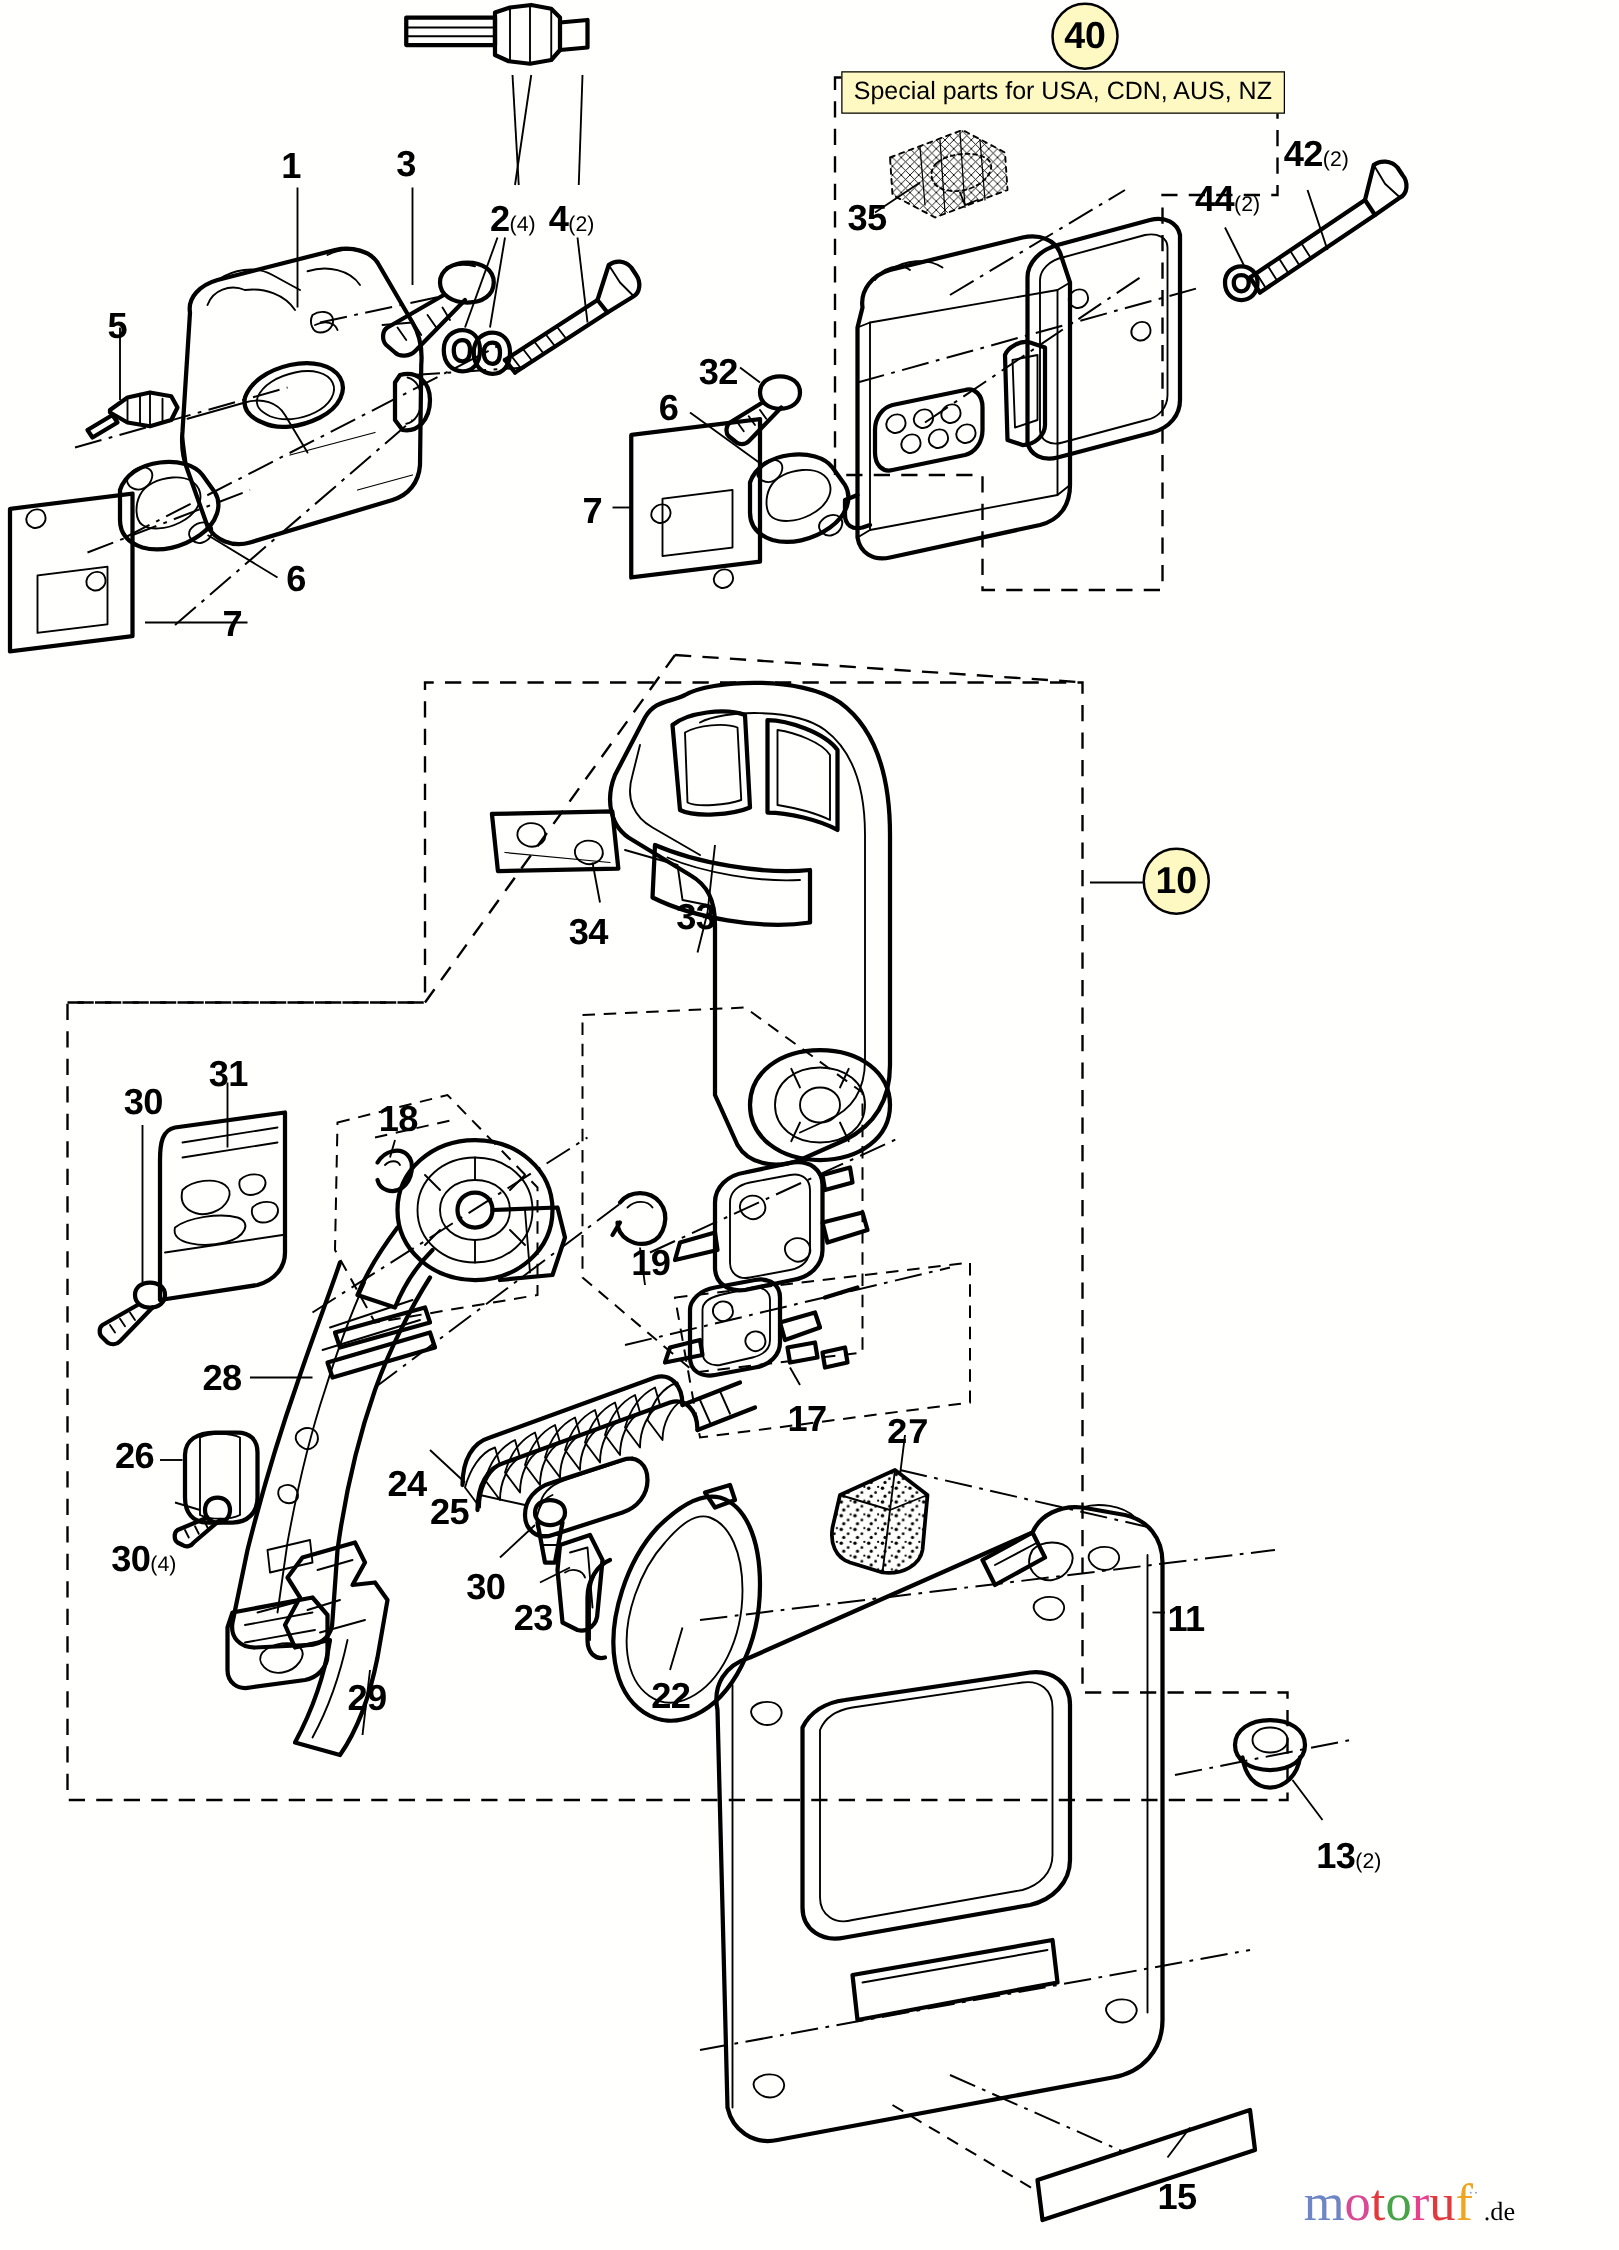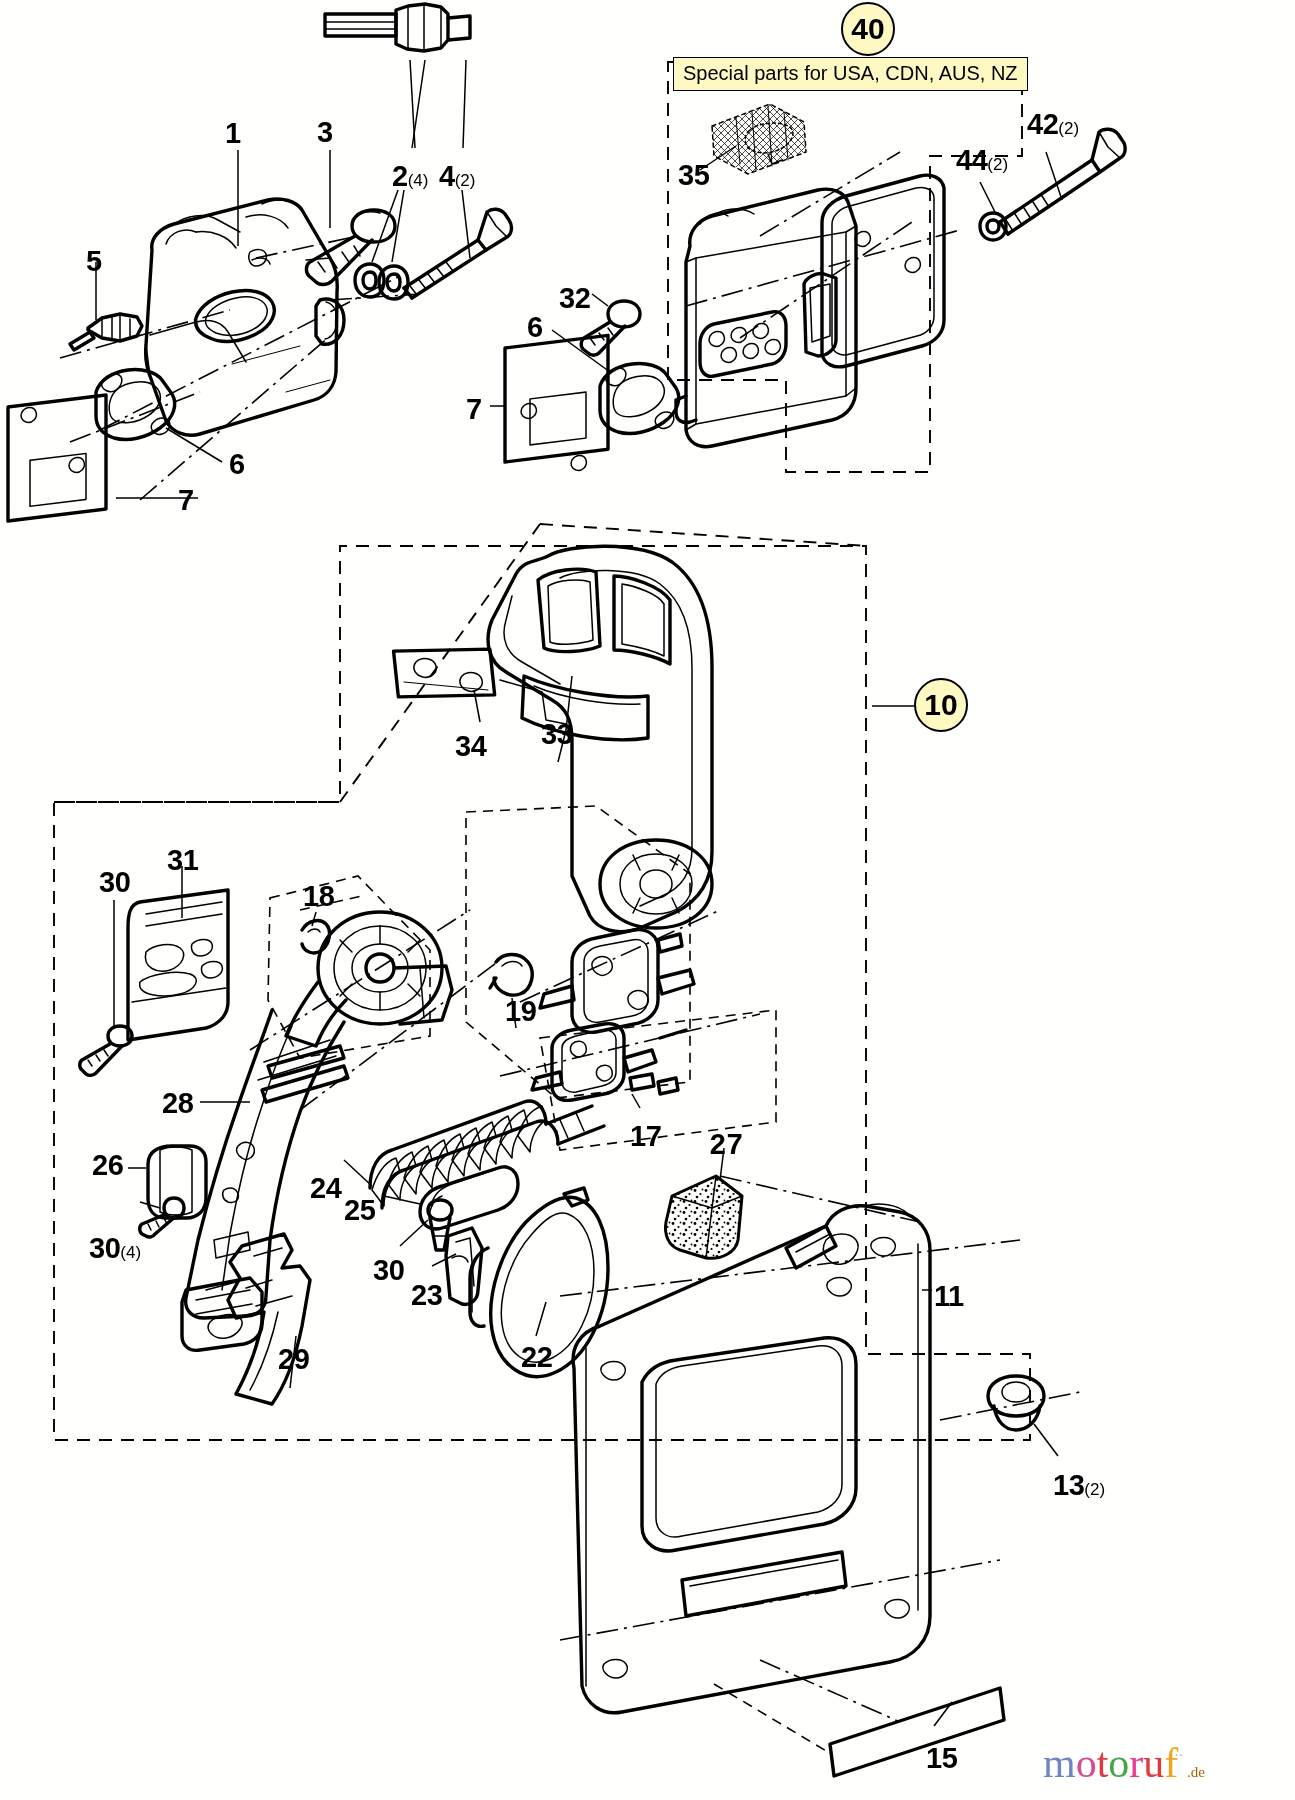--- a/index.html
+++ b/index.html
@@ -70,22 +70,22 @@
     left: 1043px;
     top: 1742px;
     font-family: "Liberation Serif", serif;
     font-size: 42px;
     line-height: 1;
     white-space: nowrap;
     user-select: none;
   }
   #watermark .s { display: inline-block; }
   #watermark .tld {
-    font-size: 15px;
-    color: #a16207;
+    font-size: 21px;
+    color: #000000;
   }
   #watermark .dot {
     font-size: 13px;
     position: relative;
     top: -18px;
     left: -4px;
     color: #8aa0c8;
   }
 </style>
 </head>

